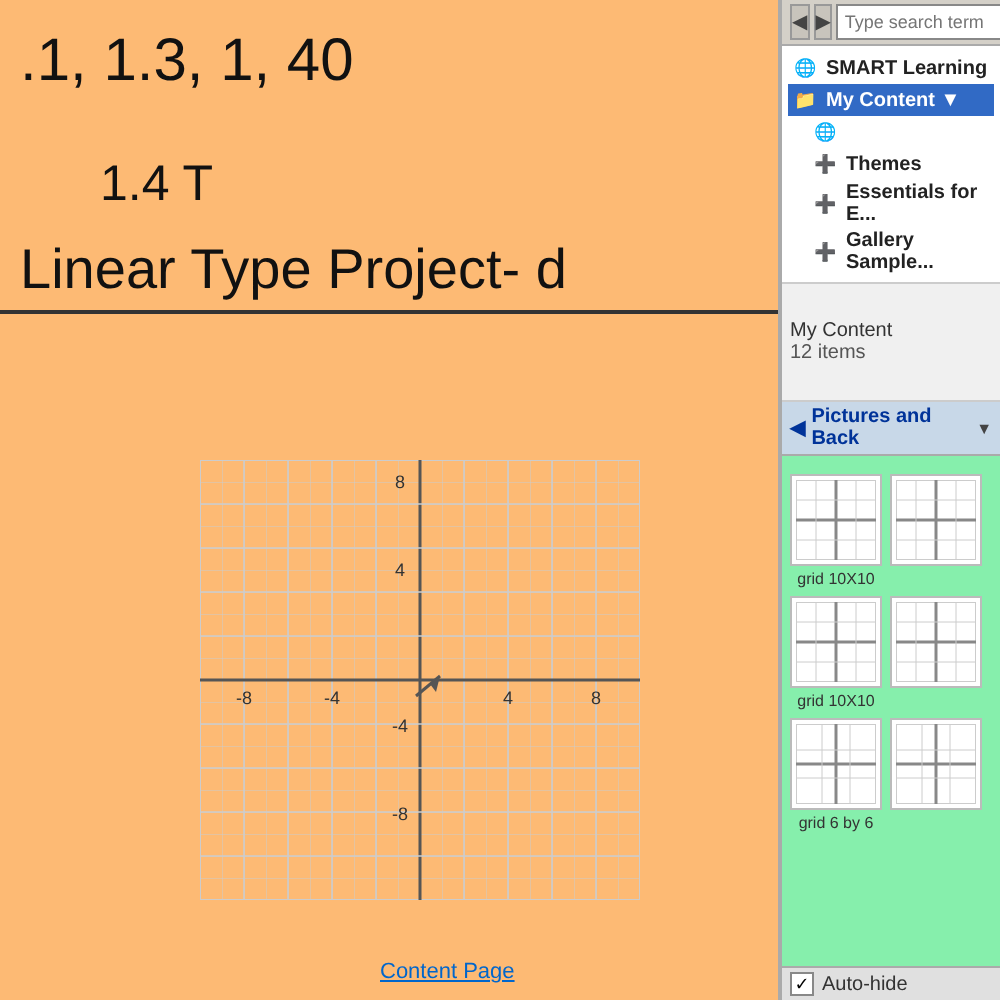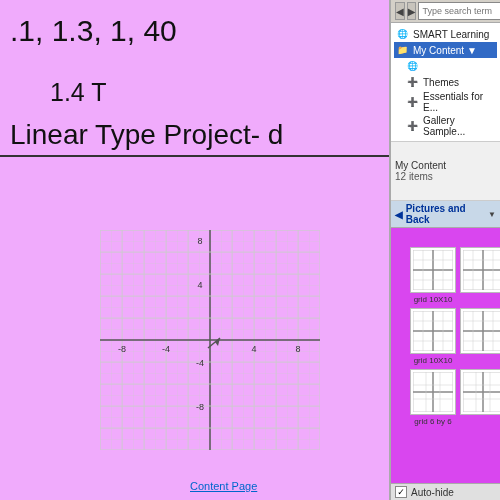--- a/index.html
+++ b/index.html
@@ -2,21 +2,21 @@
 <html><head>
   <meta charset="utf-8">
   <style>
     * { margin: 0; padding: 0; box-sizing: border-box; }
     body { width: 500px; height: 500px; overflow: hidden; font-family: Arial, sans-serif; font-size: 12px; background: #fff; display: flex; }
 
     
     .whiteboard {
       width: 390px;
       height: 500px;
-      background: #f0abfc;
+      background: #fdba74;
       position: relative;
       overflow: hidden;
       border-right: 1px solid #aaa;
     }
 
     .handwritten-text {
       position: absolute;
       top: 10px;
       left: 10px;
       font-family: 'Comic Sans MS', cursive, sans-serif;
@@ -123,21 +123,21 @@
     .tree-icon {
       width: 14px;
       height: 14px;
       flex-shrink: 0;
       display: flex;
       align-items: center;
       justify-content: center;
       font-size: 9px;
     }
 
-    .tree-label { font-size: 10px; color: #222; }
+    .tree-label { font-size: 10px; color: #222; font-weight: bold; }
 
     .tree-item.selected { background: #316ac5; }
     .tree-item.selected .tree-label { color: #fff; }
 
     .content-header {
       padding: 18px 4px;
       font-size: 10px;
       color: #333;
       background: #f0f0f0;
       border-bottom: 1px solid #ccc;
@@ -161,25 +161,26 @@
     }
 
     .dropdown-arrow {
       font-size: 8px;
       color: #444;
     }
 
     .grid-thumbnails {
       flex: 1;
       overflow-y: auto;
-      background: #d946ef;
-      padding: 19px;
+      background: #86efac;
+      padding: 9px;
       display: flex;
       flex-direction: column;
       gap: 4px;
+      align-items: flex-end;
     }
 
     .thumb-row {
       display: flex;
       gap: 4px;
       align-items: flex-start;
     }
 
     .thumb-item {
       display: flex;

